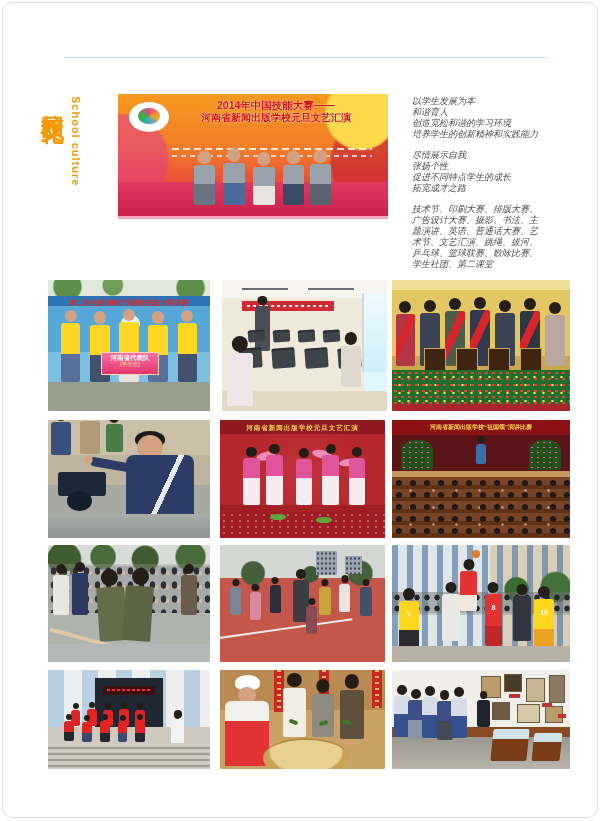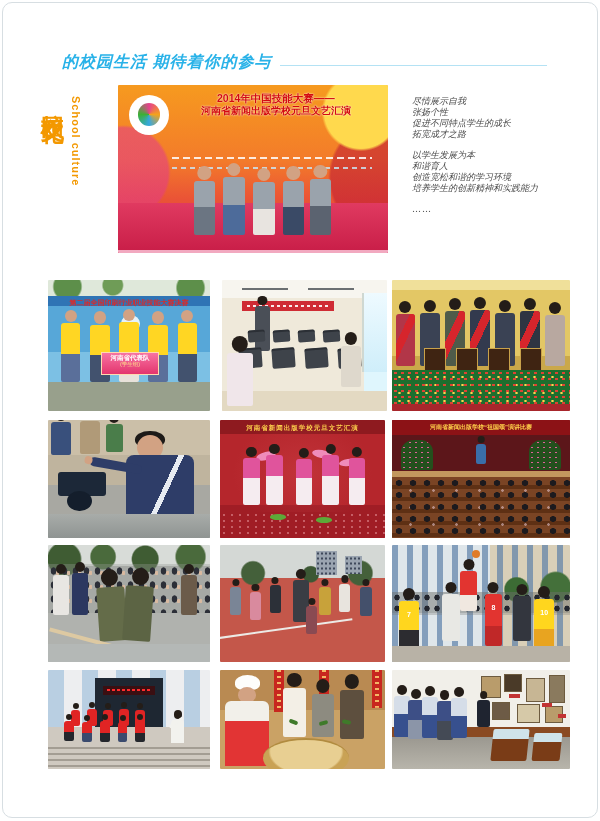--- a/index.html
+++ b/index.html
@@ -31,21 +31,21 @@
   .ph{position:absolute;overflow:hidden;background:#cfcfcf;border-radius:1px;}
   .fg{position:absolute;border-radius:3px 3px 2px 2px;}
   .fg::before{content:"";position:absolute;left:50%;transform:translateX(-50%);bottom:100%;margin-bottom:1px;
               width:62%;aspect-ratio:1/1;border-radius:50%;background:#d2a283;}
   .hB::before{background:#241d18;}
   .sash::after{content:"";position:absolute;inset:0;border-radius:inherit;
                background:linear-gradient(115deg,transparent 32%,#d6252c 32%,#d6252c 52%,transparent 52%);}
   .jno{position:absolute;top:20%;left:0;right:0;text-align:center;font:700 7px "Liberation Sans",sans-serif;color:#fff;}
 
   
-  .ph-main{left:118px;top:85px;width:270px;height:168px;
+  .ph-main{left:118px;top:94px;width:270px;height:125px;
     background:radial-gradient(circle at 90% 16%,#ffd94d 0 13%,transparent 14%),
                radial-gradient(circle at 2% 52%,rgba(226,58,140,.55) 0 16%,transparent 17%),
                radial-gradient(circle at 100% 55%,rgba(193,31,51,.6) 0 20%,transparent 21%),
                linear-gradient(180deg,#f69a1f 0%,#f37b2a 45%,#ea5336 68%,#e0413f 100%);}
   .m-logo{left:4%;top:6%;width:15%;height:24%;background:#fff;border-radius:50%;}
   .m-logo::before{content:"";position:absolute;left:22%;top:20%;width:56%;height:56%;border-radius:50%;
     background:conic-gradient(#e6418d,#f5a21b,#35a8e0,#3cb035,#e6418d);}
   .m-banner{left:19%;top:4%;width:79%;text-align:center;color:#d40a10;font-weight:900;
     text-shadow:0 0 2px #ffe9a8,0 0 1px #fff;line-height:1.25;}
   .m-banner .l1{font-size:10.5px;}
@@ -198,38 +198,43 @@
   .tag{position:absolute;background:#c23333;}
   .x-case{position:absolute;background:linear-gradient(180deg,#cfe3ea 0 32%,#7a3c17 32%);transform:skewX(-6deg);border-radius:2px;}
 </style>
 </head>
 <body>
 
 <div class="page">
   <div class="frame"></div>
 
   <div class="hdr">
-    <div class="rest">的校园生活 期待着你的参与</div>
     <div class="hline"></div>
   </div>
 
   <div class="side">
     <div class="cn">校园文化</div>
     <div class="en">School culture</div>
   </div>
 
   <div class="intro">
+    <p>以学生发展为本
+和谐育人
+创造宽松和谐的学习环境
+培养学生的创新精神和实践能力</p>
     <p>尽情展示自我
 张扬个性
 促进不同特点学生的成长
 拓宽成才之路</p>
-    <p>以学生发展为本
-和谐育人
-创造宽松和谐的学习环境
-培养学生的创新精神和实践能力</p>
+    <p>技术节、印刷大赛、排版大赛、
+广告设计大赛、摄影、书法、主
+题演讲、英语、普通话大赛、艺
+术节、文艺汇演、跳绳、拔河、
+乒乓球、篮球联赛、歌咏比赛、
+学生社团、第二课堂</p>
     <p class="dots">……</p>
   </div>
 
   <div class="ph ph-main">
     <div class="a m-logo"></div>
     <div class="a m-banner">
       <div class="l1">2014年中国技能大赛——</div>
       <div class="l2">河南省新闻出版学校元旦文艺汇演</div>
     </div>
     <div class="a m-spon1"></div>

